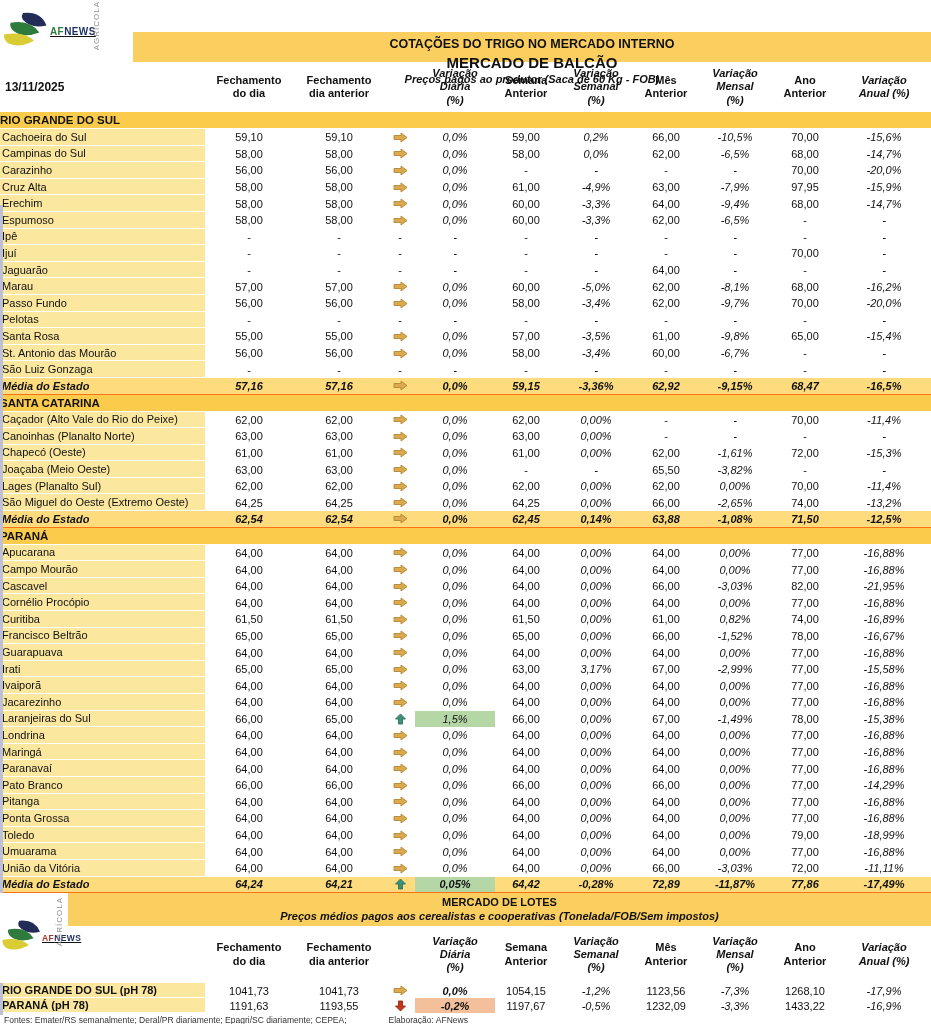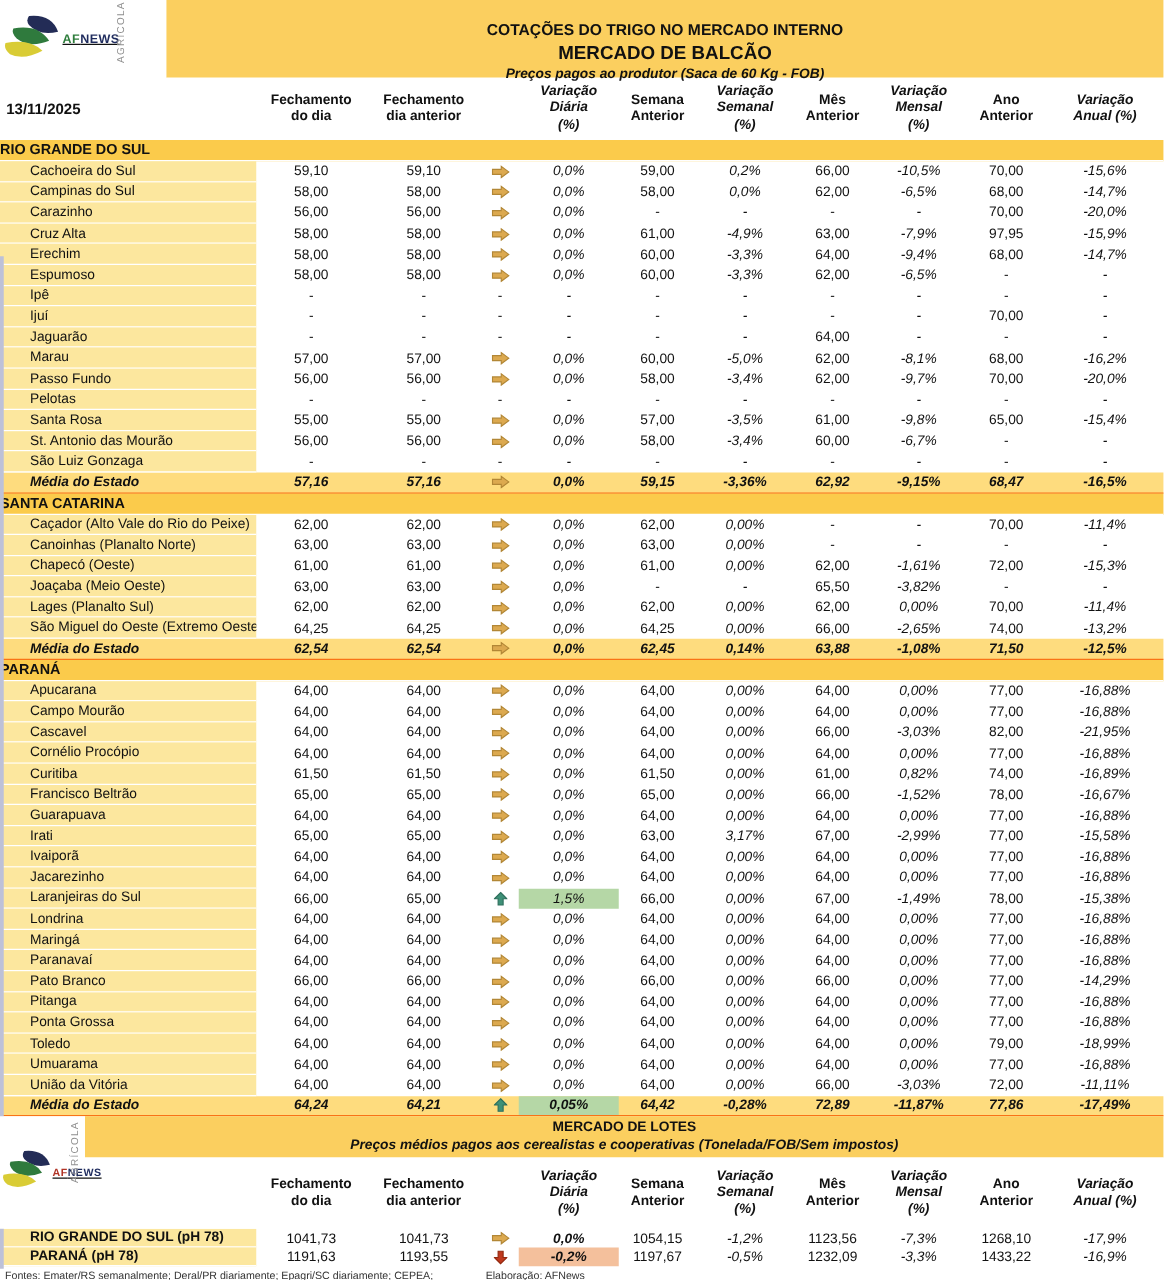--- a/index.html
+++ b/index.html
@@ -3,32 +3,32 @@
 <meta charset="utf-8">
 <style>
   html,body{margin:0;padding:0;background:#fff;}
   .page{position:relative;width:931px;height:1024px;background:#fff;overflow:hidden;
         font-family:"Liberation Sans",sans-serif;color:#111;}
   .edge-strip{position:absolute;left:0;top:205px;width:3px;height:810px;background:#bdc1d8;}
 
   
   .grid{display:grid;grid-template-columns:205px 88px 92px 30px 80px 62px 78px 62px 76px 64px 94px;}
   .c{display:flex;align-items:center;justify-content:center;font-size:11px;overflow:hidden;white-space:nowrap;}
-  .city{justify-content:flex-start;padding-left:24px;}
+  .city{justify-content:flex-start;padding-left:2px;}
   .var{font-style:italic;}
 
   
   .top-header{display:flex;height:62px;}
   .logo-box{position:relative;width:133px;background:#fff;display:flex;flex-direction:row;
             align-items:center;justify-content:flex-start;flex:none;text-decoration:underline;}
   .logotext{font-size:10px;font-weight:bold;letter-spacing:.4px;margin-top:1px;}
   .af{color:#2e7d3c;} .news{color:#1f2c5e;}
   .vert{position:absolute;right:32px;top:1px;writing-mode:vertical-rl;transform:rotate(180deg);
         font-size:8px;color:#8f8f8f;letter-spacing:1px;}
-  .band{flex:1;background:var(--band);text-align:center;padding-top:17px;}
+  .band{flex:1;background:var(--band);text-align:center;padding-top:5px;margin-top:32px;}
   .t1{font-size:12.5px;font-weight:bold;}
   .t2{font-size:15px;font-weight:bold;margin-top:3px;}
   .t3{font-size:11px;font-weight:bold;font-style:italic;margin-top:2px;}
 
   
   .colhead{height:50px;background:#fff;}
   .h{display:flex;align-items:center;justify-content:center;text-align:center;
      font-size:11px;font-weight:bold;white-space:pre-line;line-height:1.22;}
   .h.it{font-style:italic;}
   .datecell{display:flex;align-items:center;padding-left:5px;font-size:12px;font-weight:bold;}

